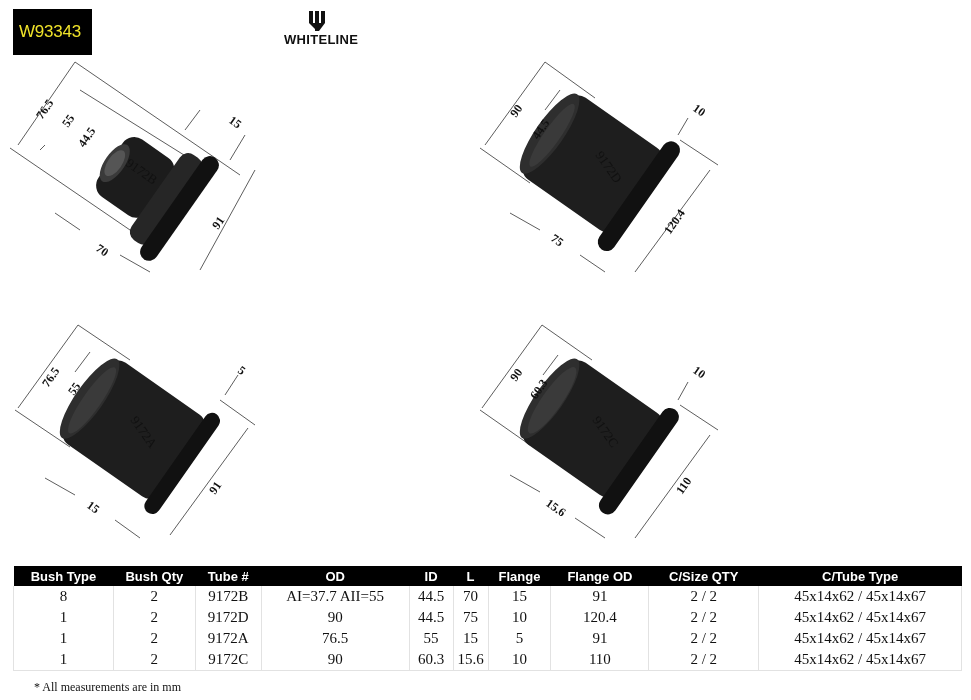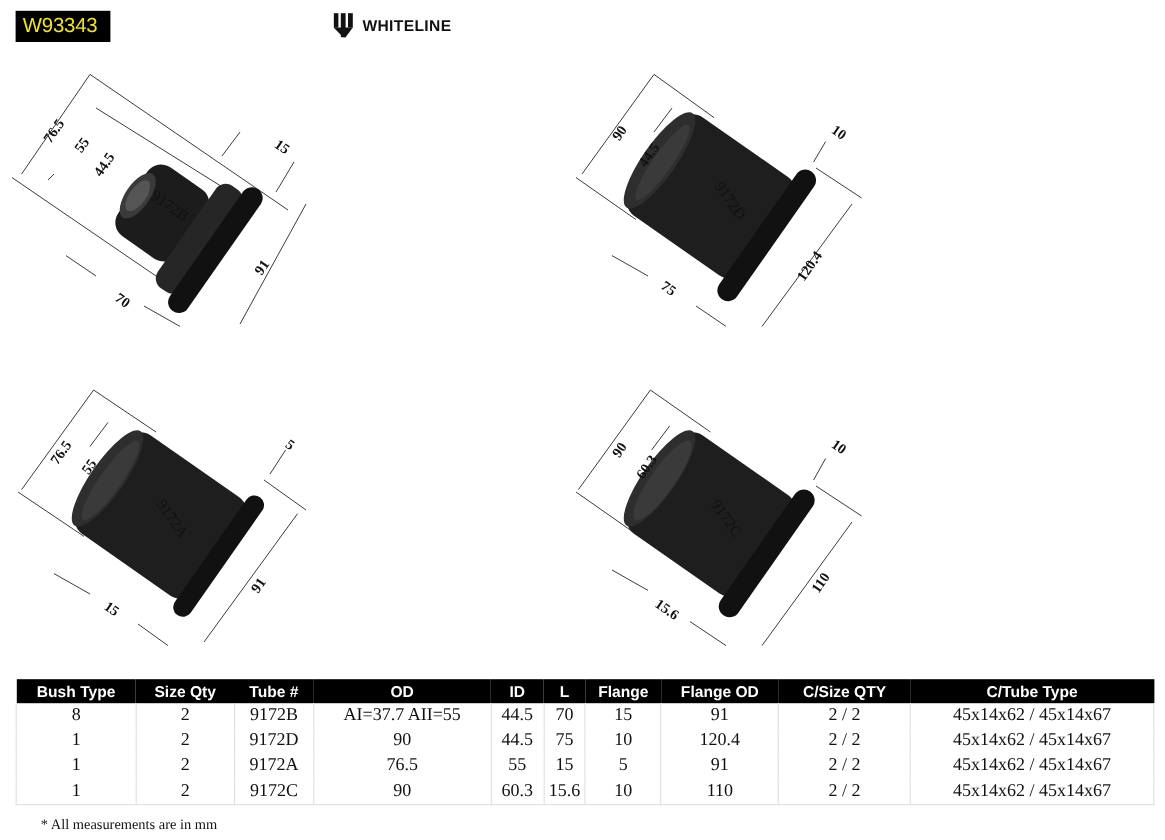--- a/index.html
+++ b/index.html
@@ -1,19 +1,19 @@
 <!DOCTYPE html>
 <html><head>
   <meta charset="utf-8">
   <style>
     html, body { margin:0; padding:0; background:#fff; }
     body { width:971px; height:700px; position:relative; overflow:hidden; font-family:"Liberation Sans", sans-serif; }
-    .title-bar { position:absolute; left:13px; top:9px; height:26px; background:#000; padding:0 6px; display:flex; align-items:center; font-size:17px; color:#fff; letter-spacing:-0.2px; }
+    .title-bar { position:absolute; left:13px; top:9px; height:14px; background:#000; padding:16px 6px; display:flex; align-items:center; font-size:17px; color:#fff; letter-spacing:-0.2px; }
     .title-code { color:#f0e32a; margin-right:5px; }
-    .brand { position:absolute; left:278px; top:10px; display:flex; align-items:center; }
+    .brand { position:absolute; left:278px; top:10px; display:flex; align-items:center;flex-direction:column; }
     .brand-text { font-weight:bold; font-size:13px; color:#111; margin-left:6px; letter-spacing:0.3px; }
     .diagram { position:absolute; }
     .diagram svg { display:block; }
     .dim { font-family:"Liberation Serif", serif; font-weight:bold; font-size:12px; fill:#111; }
     .pn { font-family:"Liberation Serif", serif; font-size:13px; fill:#111; }
     table.spec { position:absolute; left:13px; top:566px; width:949px; border-collapse:collapse; }
     table.spec th { background:#000; color:#fff; font-family:"Liberation Sans", sans-serif; font-weight:bold; font-size:13px; height:20px; padding:0; }
     table.spec td { font-family:"Liberation Serif", serif; font-size:15px; color:#111; text-align:center; height:21px; padding:0; border-left:1px solid #e2e2e2; border-right:1px solid #e2e2e2; }
     table.spec tr:last-child td { border-bottom:1px solid #e2e2e2; }
     .footnote { position:absolute; left:13px; top:680px; font-family:"Liberation Serif", serif; font-size:12px; color:#111;margin-left:21px; }
@@ -159,21 +159,21 @@
     <col style="width:44px">
       <col style="width:35px">
       <col style="width:63px">
       <col style="width:98px">
     <col style="width:110px">
       <col style="width:203px">
   </colgroup>
   <thead>
     <tr>
       <th>Bush Type</th>
-      <th>Size Qty</th>
+      <th>Bush Qty</th>
       <th>Tube #</th>
       <th>OD</th>
       <th>ID</th>
       <th>L</th>
       <th>Flange</th>
       <th>Flange OD</th>
       <th>C/Size QTY</th>
       <th>C/Tube Type</th>
     </tr>
   </thead>

